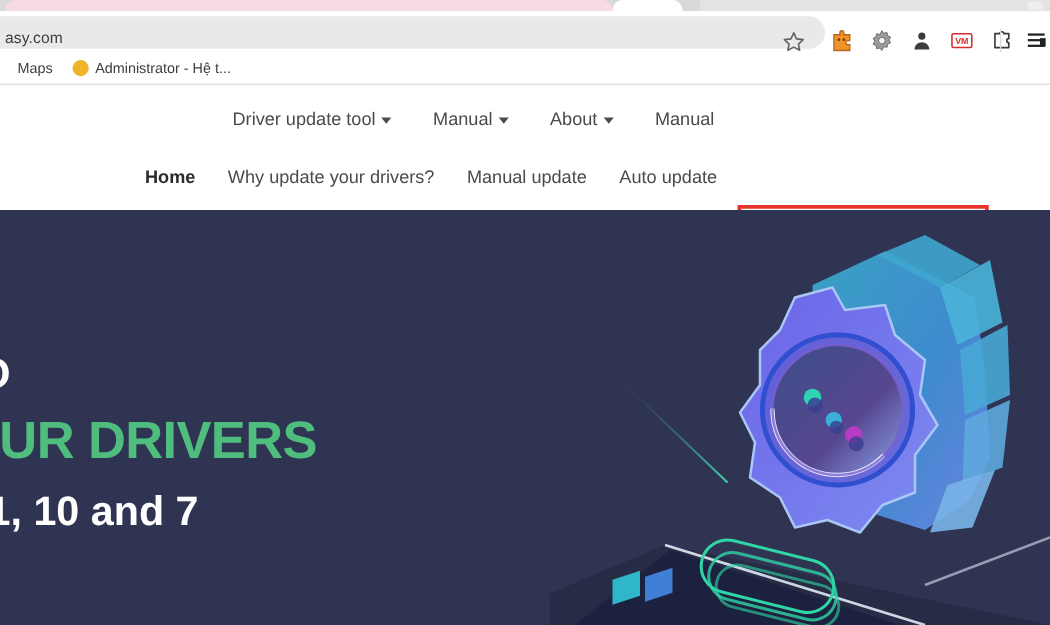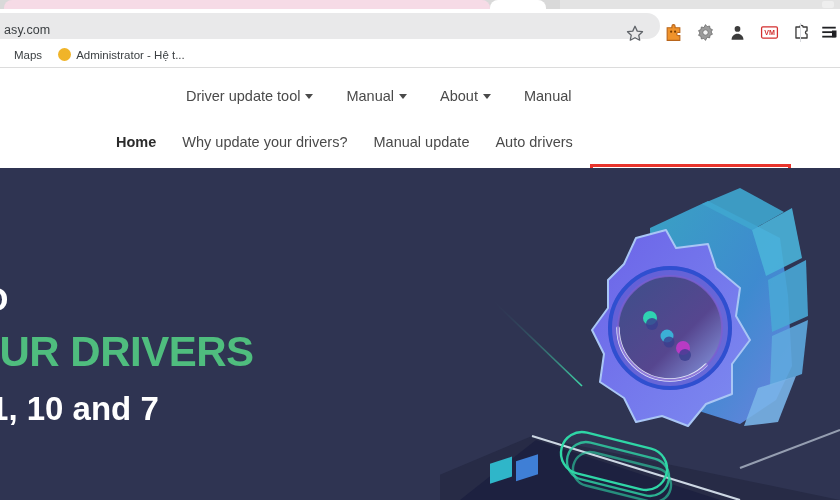--- a/index.html
+++ b/index.html
@@ -235,21 +235,21 @@
           <span>Manual</span>
         </div>
       </div>
     </div>
 
     <div class="nav-bottom">
       <div class="nav-bottom-inner">
         <div class="nav-b-item active">Home</div>
         <div class="nav-b-item">Why update your drivers?</div>
         <div class="nav-b-item">Manual update</div>
-        <div class="nav-b-item">Auto drivers</div>
+        <div class="nav-b-item">Auto update</div>
       </div>
     </div>
 
     <div class="cta-highlight"></div>
     <div class="cta-wrap">
       <div class="btn-free-trial">FREE TRIAL</div>
       <div class="cta-gap"></div>
       <div class="btn-buy-now">BUY NOW</div>
     </div>
   </div>

